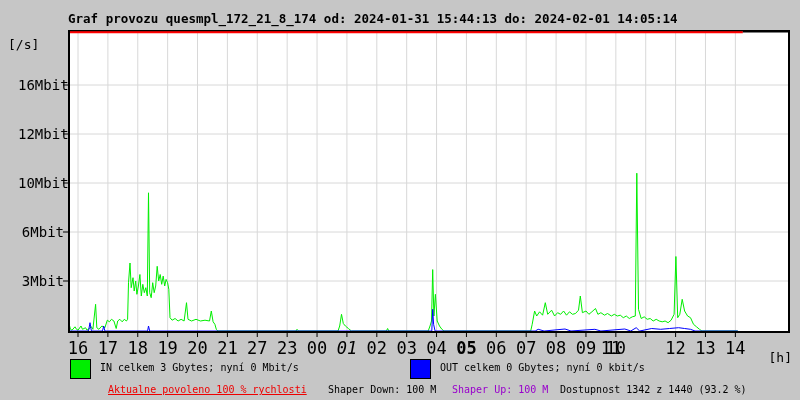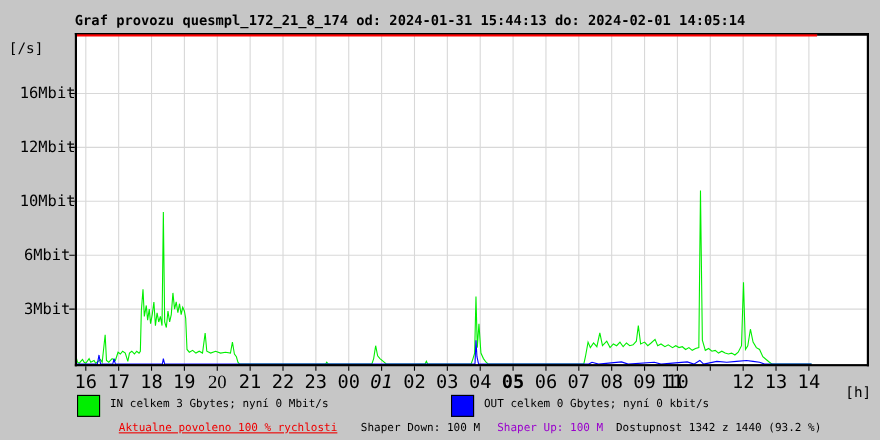--- a/index.html
+++ b/index.html
@@ -107,23 +107,23 @@
     <span class="abs ylab" style="top: 127px;">12Mbit</span>
     <span class="abs ylab" style="top: 176px;">10Mbit</span>
     <span class="abs ylab" style="top: 225px;">6Mbit</span>
     <span class="abs ylab" style="top: 274px;">3Mbit</span>
   </div>
 <div id="x-labels">
     <span class="abs xlab" style="left: 66px;">16</span>
     <span class="abs xlab" style="left: 95.88px;">17</span>
     <span class="abs xlab" style="left: 125.76px;">18</span>
     <span class="abs xlab" style="left: 155.64px;">19</span>
-    <span class="abs xlab" style="left: 185.52px; font-family: Liberation Serif, serif;">20</span>
+    <span class="abs xlab" style="left: 185.52px;">20</span>
     <span class="abs xlab" style="left: 215.4px;">21</span>
-    <span class="abs xlab" style="left: 245.28px;">22</span>
+    <span class="abs xlab" style="left: 245.28px;">27</span>
     <span class="abs xlab" style="left: 275.16px;">23</span>
     <span class="abs xlab" style="left: 305.04px;">00</span>
     <span class="abs xlab" style="left: 334.92px; font-style: italic;">01</span>
     <span class="abs xlab" style="left: 364.8px;">02</span>
     <span class="abs xlab" style="left: 394.68px;">03</span>
     <span class="abs xlab" style="left: 424.56px;">04</span>
     <span class="abs xlab" style="left: 454.44px; font-weight: bold;">05</span>
     <span class="abs xlab" style="left: 484.32px; text-align: center;">06</span>
     <span class="abs xlab" style="left: 514.2px;">07</span>
     <span class="abs xlab" style="left: 544.08px;">08</span>

